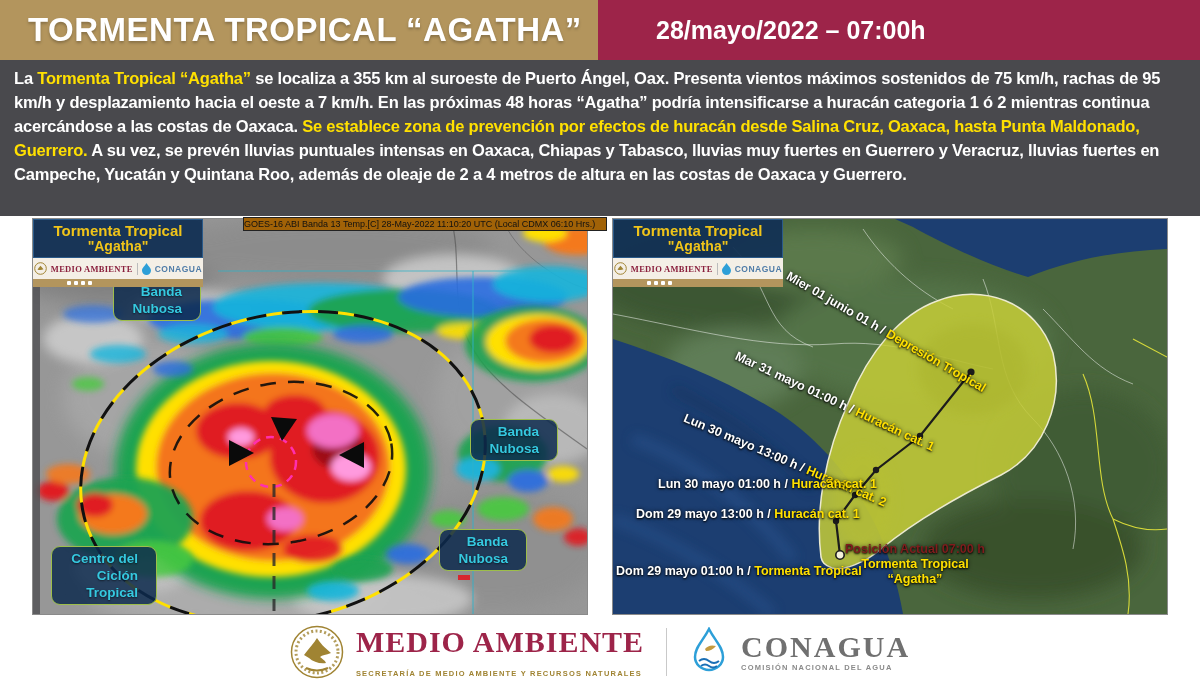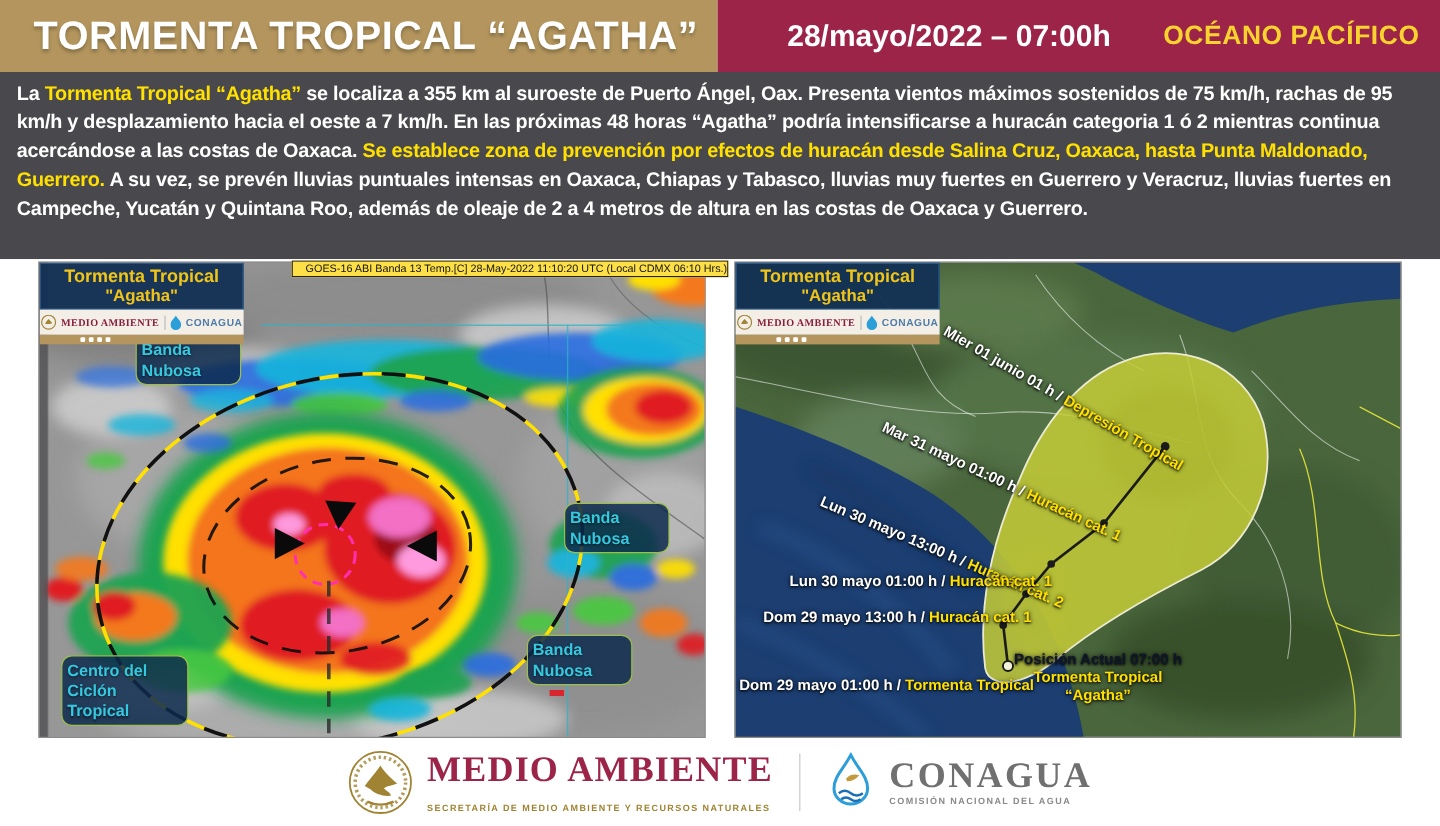--- a/index.html
+++ b/index.html
@@ -17,39 +17,39 @@
 
   
   .bulletin{height:156px;background:#49494D;color:#fff;padding:6px 14px 0;font-size:16.5px;line-height:24px;font-weight:bold;letter-spacing:-.2px}
   .bulletin .hl{color:#FFE000}
 
   
   .maps{display:flex;gap:24px;padding:2px 32px 0;background:#fff}
   .map{width:556px;height:397px;position:relative;border:1px solid #8a8a8a;background:#999}
   .map svg.base{position:absolute;left:0;top:0}
 
-  .goes-caption{position:absolute;top:-2px;left:210px;width:364px;background:#fde047;border:1px solid #222;font-size:9px;color:#111;text-align:right;line-height:12px;z-index:6;white-space:nowrap;overflow:hidden}
+  .goes-caption{position:absolute;top:-2px;left:210px;width:364px;background:#a16207;border:1px solid #222;font-size:9px;color:#111;text-align:left;line-height:12px;z-index:6;white-space:nowrap;overflow:hidden}
 
   .map-card{position:absolute;top:0;left:0;width:170px;z-index:7}
   .card-navy{background:rgba(18,48,84,.95);border:1px solid #2a5a8a;padding:2px 4px 3px;text-align:center}
   .card-line1{color:#F0C419;font-size:15px;font-weight:bold;line-height:17px}
   .card-line2{color:#F0C419;font-size:14px;font-weight:bold;line-height:15px}
   .card-logos{background:#F4EFE6;height:21px;display:flex;align-items:center;justify-content:center;gap:4px}
   .card-org1{color:#8A1F3D;font-size:8.5px;font-weight:bold;font-family:"Liberation Serif",serif;letter-spacing:.3px}
   .card-sep{width:1px;height:12px;background:#bbb}
   .card-org2{color:#4f7ca8;font-size:8.5px;font-weight:bold;letter-spacing:.5px}
   .card-gold{background:#B3955D;height:8px;display:flex;align-items:center;gap:3px;padding-left:34px}
   .card-dot{width:4px;height:4px;background:#fff;border-radius:1px}
 
-  .sat-label{position:absolute;background:rgba(13,42,78,.85);border:1.5px solid #9DBE4A;border-radius:9px;color:#35C9E0;font-weight:bold;font-size:13.5px;text-align:left;padding:3px 4px;line-height:17px;z-index:5;text-shadow:0 1px 2px rgba(0,0,0,.6)}
+  .sat-label{position:absolute;background:rgba(13,42,78,.85);border:1.5px solid #9DBE4A;border-radius:9px;color:#35C9E0;font-weight:bold;font-size:13.5px;text-align:right;padding:3px 18px;line-height:17px;z-index:5;text-shadow:0 1px 2px rgba(0,0,0,.6)}
 
   .track-label{position:absolute;font-size:12.5px;font-weight:bold;color:#fff;white-space:nowrap;z-index:5;transform-origin:0 0;text-shadow:0 1px 2px #000,0 0 4px rgba(0,0,0,.7)}
   .track-label .suf{color:#FFE000}
   .pos-label{position:absolute;left:232px;top:323px;z-index:5;font-weight:bold;font-size:12.5px;line-height:15px;text-shadow:0 1px 2px #000,0 0 4px rgba(0,0,0,.7);white-space:nowrap}
-  .pos-line1{color:#0f172a}
+  .pos-line1{color:#7f1d1d}
   .pos-line2,.pos-line3{color:#FFE000;text-align:center}
 
   
   .footer{height:73px;display:flex;align-items:center;justify-content:center;gap:22px;background:#fff}
   .org{display:flex;align-items:center;gap:12px}
   .org-text .name{font-family:"Liberation Serif",serif;font-weight:bold;font-size:30px;letter-spacing:1px;line-height:32px}
   .semarnat .name{color:#9D2449}
   .semarnat .sub{font-size:7.5px;color:#A08433;font-weight:bold;letter-spacing:1.2px;margin-top:11px}
   .conagua .name{color:#707070;letter-spacing:2px}
   .conagua .sub{font-size:7.5px;color:#8a8a8a;font-weight:bold;letter-spacing:1.2px;margin-top:0}
@@ -64,21 +64,20 @@
 <body>
 
 <div class="page">
 
   <div class="header">
     <div class="header-left">
       <div class="header-title">TORMENTA TROPICAL “AGATHA”</div>
     </div>
     <div class="header-right">
       <div class="header-date">28/mayo/2022 – 07:00h</div>
-      <div class="header-region">OCÉANO PACÍFICO</div>
     </div>
   </div>
 
   <div class="bulletin"><span>La </span><span class="hl">Tormenta Tropical “Agatha” </span><span>se localiza a 355 km al suroeste de Puerto Ángel, Oax. Presenta vientos máximos sostenidos de 75 km/h, rachas de 95 km/h y desplazamiento hacia el oeste a 7 km/h. En las próximas 48 horas “Agatha” podría intensificarse a huracán categoria 1 ó 2 mientras continua acercándose a las costas de Oaxaca. </span><span class="hl">Se establece zona de prevención por efectos de huracán desde Salina Cruz, Oaxaca, hasta Punta Maldonado, Guerrero. </span><span>A su vez, se prevén lluvias puntuales intensas en Oaxaca, Chiapas y Tabasco, lluvias muy fuertes en Guerrero y Veracruz, lluvias fuertes en Campeche, Yucatán y Quintana Roo, además de oleaje de 2 a 4 metros de altura en las costas de Oaxaca y Guerrero.</span></div>
 
   <div class="maps">
 
     <div class="map">
       <svg class="base" width="554" height="395" viewBox="0 0 554 395">
         <defs>

